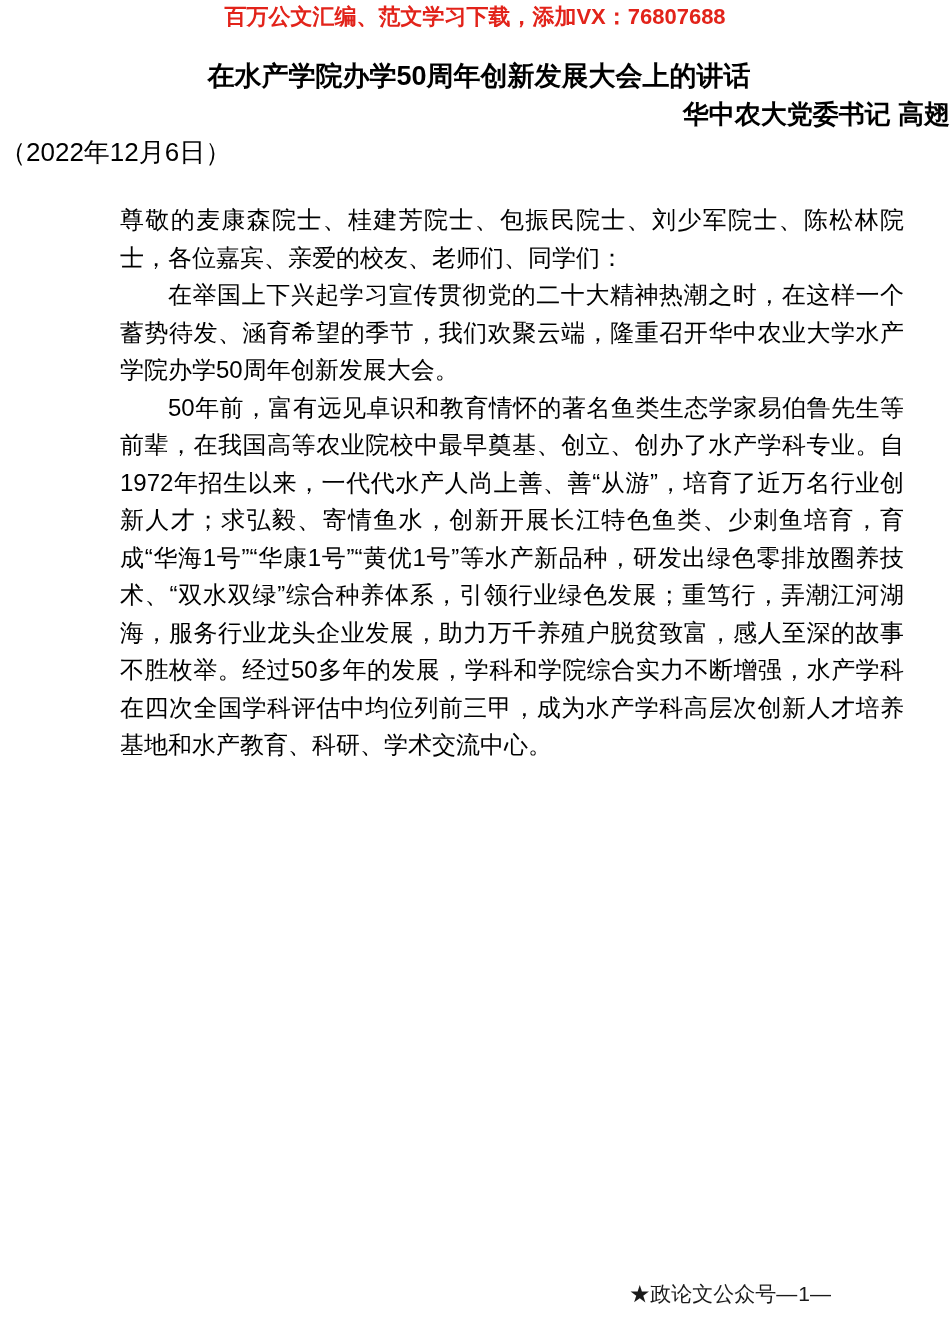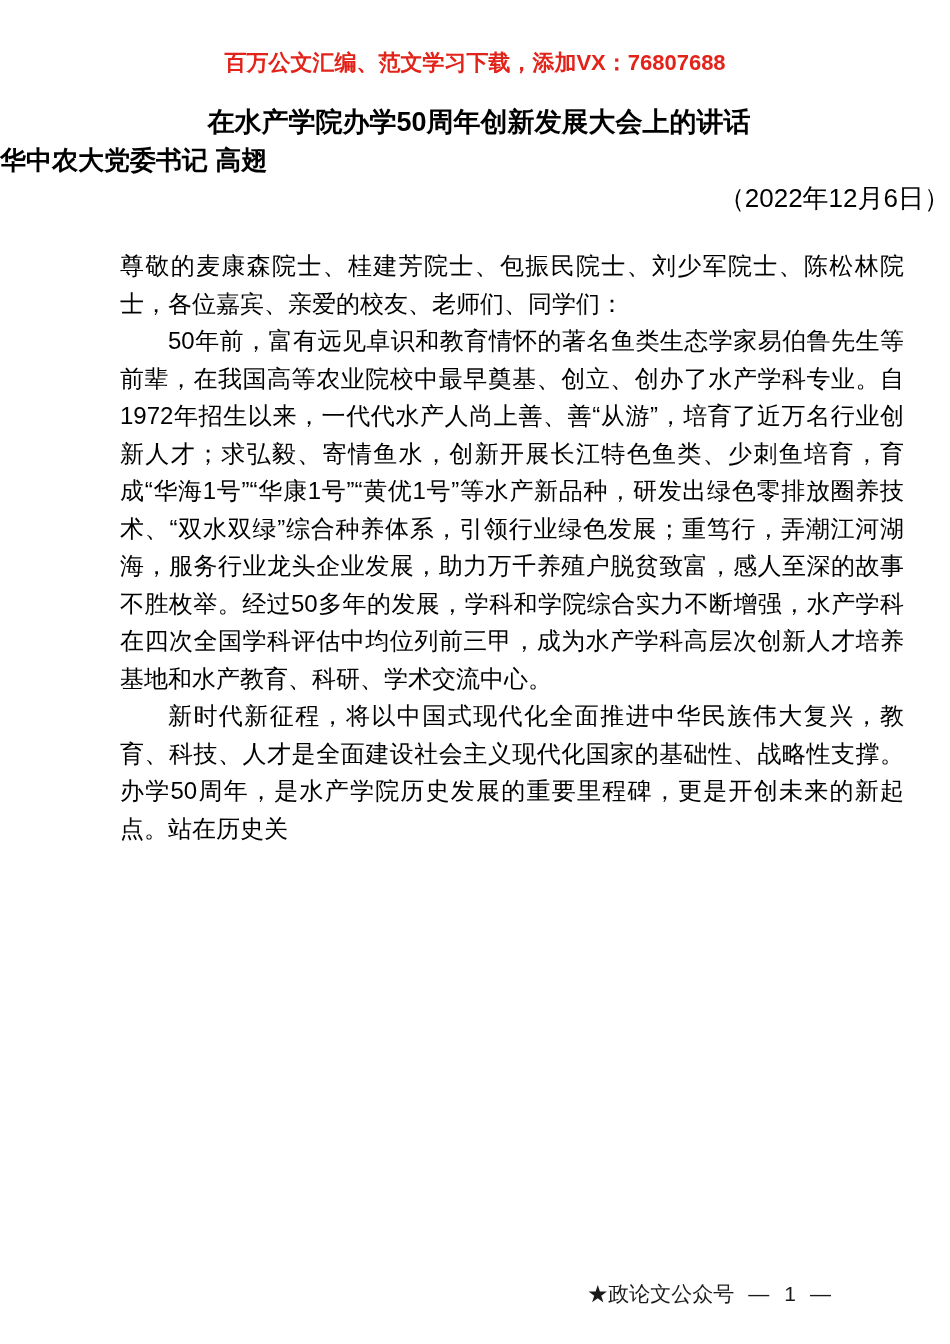--- a/index.html
+++ b/index.html
@@ -11,41 +11,40 @@
     position: relative;
     width: 950px;
     height: 1344px;
     margin: 0 auto;
     background: #ffffff;
     overflow: hidden;
     color: #000000;
     font-family: "Liberation Sans", sans-serif;
   }
   .notice {
-    padding-top: 46px;
     text-align: center;
     font-size: 22px;
     line-height: 33px;
     font-weight: 600;
   }
   .doc-title {
     margin: 24px 0 0 8px;
     text-align: center;
     font-size: 27px;
     line-height: 38px;
     font-weight: 600;
   }
   .doc-author {
-    text-align: left;
+    text-align: right;
     font-size: 26px;
     line-height: 38px;
     font-weight: 600;
   }
   .doc-date {
-    text-align: right;
+    text-align: left;
     font-size: 26px;
     line-height: 38px;
     font-weight: 400;
   }
   .content {
     margin: 30px 46px 0 120px;
     font-size: 24px;
     line-height: 37.5px;
     text-align: justify;
     text-justify: inter-ideograph;
@@ -58,21 +57,20 @@
   }
   .content p.salutation {
     text-indent: 0;
   }
   .footer {
     position: absolute;
     right: 118px;
     bottom: 38px;
     display: flex;
     align-items: center;
-    gap: 14px;
     font-size: 21px;
     line-height: 24px;
     color: #1a1a1a;
   }
   .footer .dash {
     letter-spacing: 1px;
   }
 </style>
 </head>
 <body>
@@ -82,22 +80,22 @@
   <div class="notice" style="color: rgb(226, 35, 26);">百万公文汇编、范文学习下载，添加VX：76807688</div>
 
   <h1 class="doc-title">在水产学院办学50周年创新发展大会上的讲话</h1>
 
   <div class="doc-author">华中农大党委书记 高翅</div>
 
   <div class="doc-date">（2022年12月6日）</div>
 
   <div class="content">
     <p class="salutation">尊敬的麦康森院士、桂建芳院士、包振民院士、刘少军院士、陈松林院士，各位嘉宾、亲爱的校友、老师们、同学们：</p>
+    <p>在举国上下兴起学习宣传贯彻党的二十大精神热潮之时，在这样一个蓄势待发、涵育希望的季节，我们欢聚云端，隆重召开华中农业大学水产学院办学50周年创新发展大会。</p>
     <p>50年前，富有远见卓识和教育情怀的著名鱼类生态学家易伯鲁先生等前辈，在我国高等农业院校中最早奠基、创立、创办了水产学科专业。自1972年招生以来，一代代水产人尚上善、善“从游”，培育了近万名行业创新人才；求弘毅、寄情鱼水，创新开展长江特色鱼类、少刺鱼培育，育成“华海1号”“华康1号”“黄优1号”等水产新品种，研发出绿色零排放圈养技术、“双水双绿”综合种养体系，引领行业绿色发展；重笃行，弄潮江河湖海，服务行业龙头企业发展，助力万千养殖户脱贫致富，感人至深的故事不胜枚举。经过50多年的发展，学科和学院综合实力不断增强，水产学科在四次全国学科评估中均位列前三甲，成为水产学科高层次创新人才培养基地和水产教育、科研、学术交流中心。</p>
-    <p>新时代新征程，将以中国式现代化全面推进中华民族伟大复兴，教育、科技、人才是全面建设社会主义现代化国家的基础性、战略性支撑。办学50周年，是水产学院历史发展的重要里程碑，更是开创未来的新起点。站在历史关</p>
   </div>
 
   <div class="footer">
     <span>★政论文公众号</span>
     <span class="dash">—</span>
     <span>1</span>
     <span class="dash">—</span>
   </div>
 
 </div>

